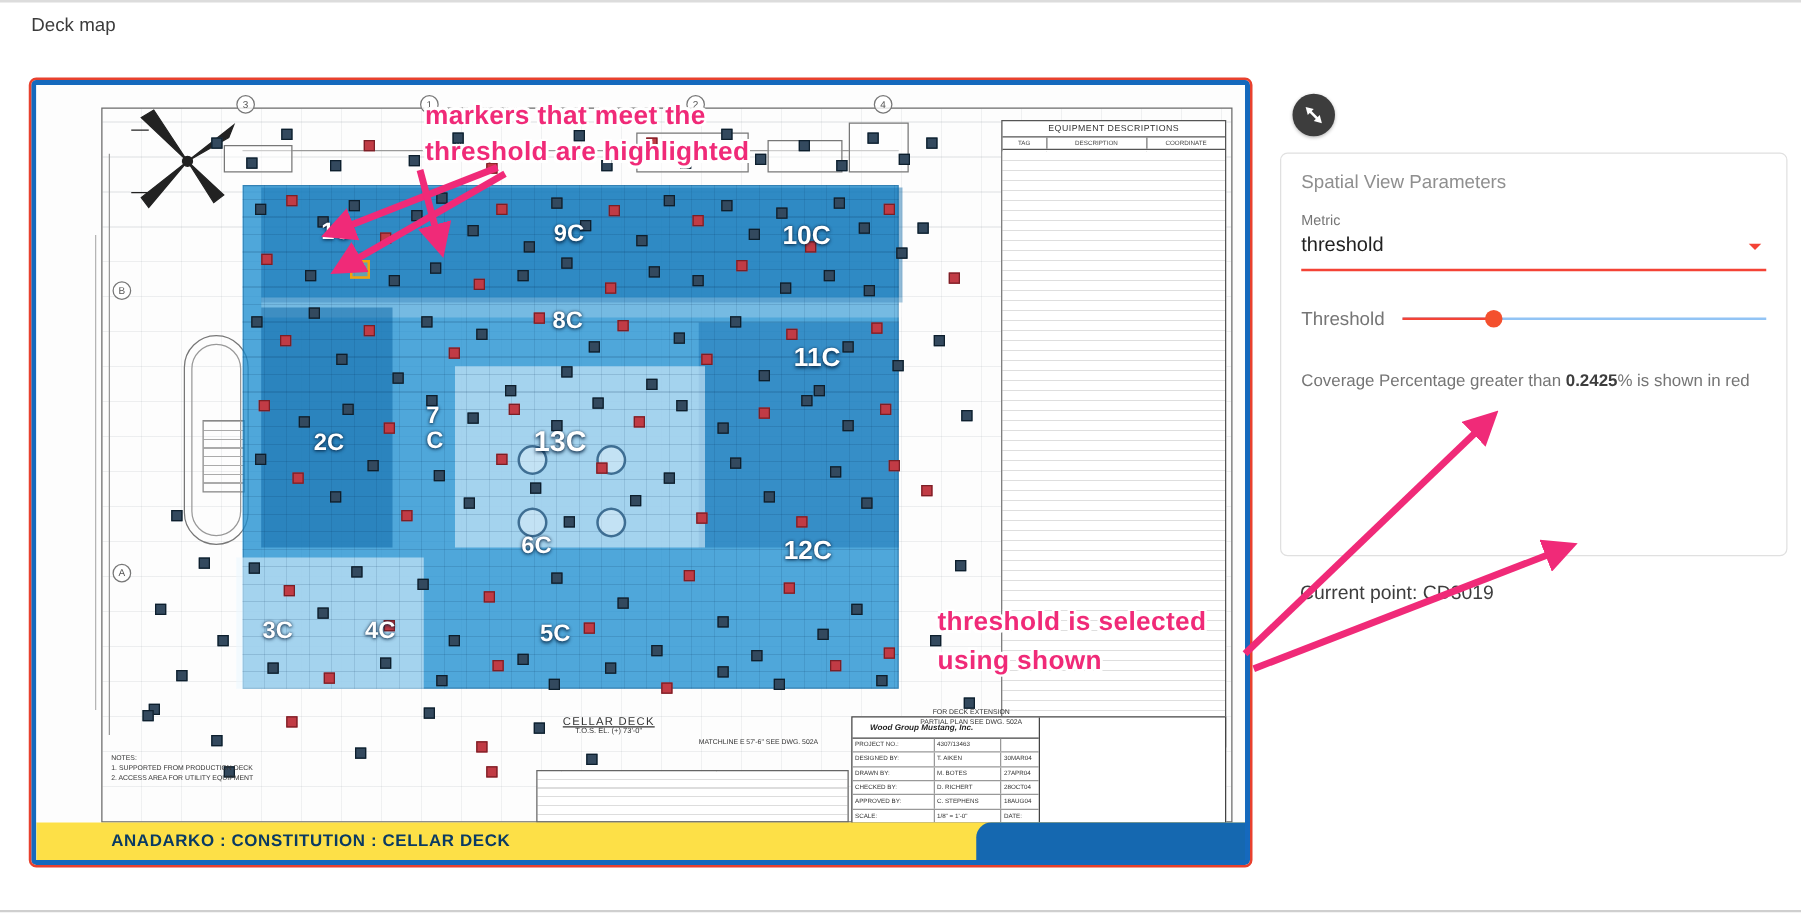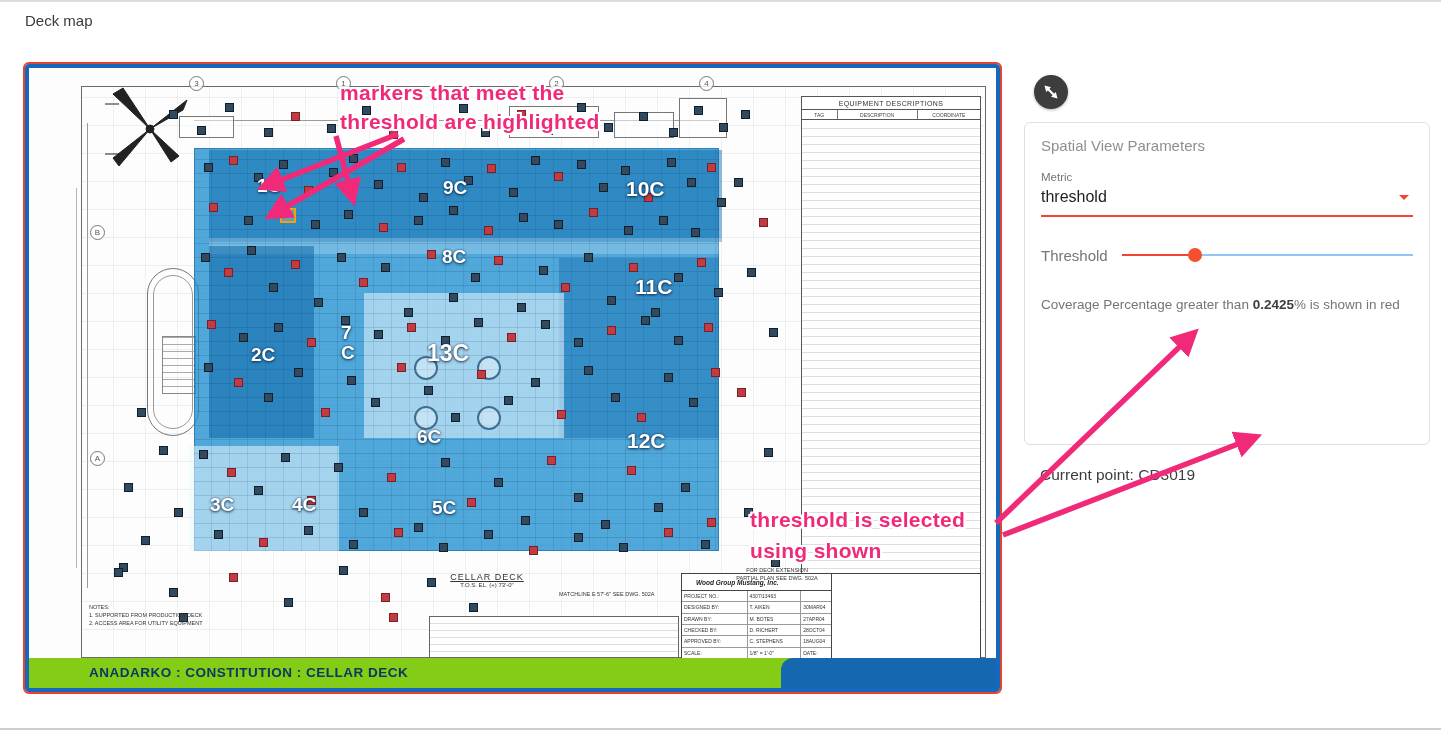--- a/index.html
+++ b/index.html
@@ -103,21 +103,21 @@
 
   .rev-table { position:absolute; left:400px; top:548px; width:250px; height:42px; border:1px solid #666;
      background:repeating-linear-gradient(180deg,#fff 0 6px,#ddd 6px 7px),
                 linear-gradient(90deg, transparent 0 7.5%, #999 7.5% 8%, transparent 8% 57.5%, #999 57.5% 58%, transparent 58%); }
 
   .tiny-note { position:absolute; font-size:5.5px; color:#333; line-height:8px; white-space:pre-line; }
   .cellar-lbl { position:absolute; left:398px; top:504px; width:120px; text-align:center; color:#333; }
   .cellar-lbl .t1 { font-size:9px; letter-spacing:1px; text-decoration:underline; }
   .cellar-lbl .t2 { font-size:6px; }
 
-  .deck-bar { position:absolute; left:0; right:0; bottom:0; height:30px; background:#84cc16; }
+  .deck-bar { position:absolute; left:0; right:0; bottom:0; height:30px; background:#fde047; }
   .deck-bar-dark { position:absolute; right:0; bottom:0; height:30px; width:215px; background:#1568b0;
                    border-top-left-radius:12px; }
   .deck-bar-text { position:absolute; left:60px; top:7px; font-size:13.5px; font-weight:600;
                    color:#0a3a63; letter-spacing:.5px; }
 
   
   .compass { position:absolute; left:66px; top:6px; }
 
   
   .expand-btn { position:absolute; left:1034px; top:73px; width:34px; height:34px; border-radius:50%;
@@ -149,21 +149,21 @@
   .coverage { margin-top:34px; font-size:13.5px; color:#757575; }
   .coverage b { color:#3d3d3d; }
   .current-point { position:absolute; left:1040px; top:464px; font-size:15.5px; color:#3d3d3d; }
 
   
   .anno { position:absolute; z-index:30; color:#f02a78; font-weight:bold; font-size:21px;
           line-height:29px; letter-spacing:.3px;
           text-shadow:-2px -2px 0 #fff, 2px -2px 0 #fff, -2px 2px 0 #fff, 2px 2px 0 #fff,
                       -2px 0 0 #fff, 2px 0 0 #fff, 0 -2px 0 #fff, 0 2px 0 #fff; }
   .anno1 { left:340px; top:76px; width:310px; text-align:left; }
-  .anno2 { left:750px; top:502px; width:270px; text-align:left; line-height:31px; }
+  .anno2 { left:750px; top:480px; width:270px; text-align:left; line-height:31px; }
   #arrow-svg { position:absolute; left:0; top:0; z-index:31; pointer-events:none; }
 </style>
 </head>
 <body>
 
 <div class="page">
   <div class="page-title">Deck map</div>
 
   <div class="map-card">
     <div class="sheet">

